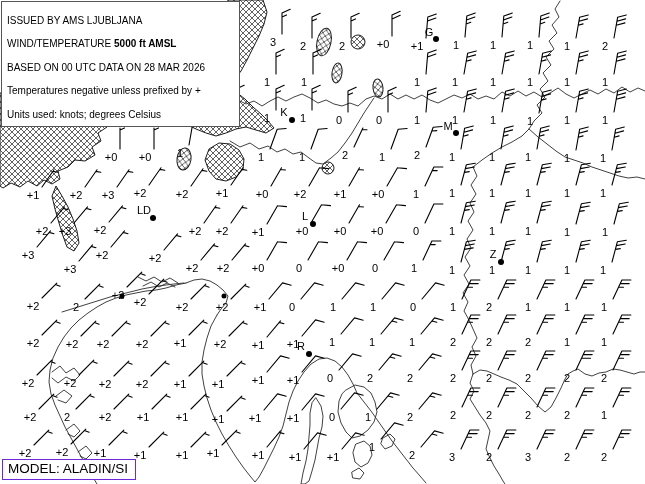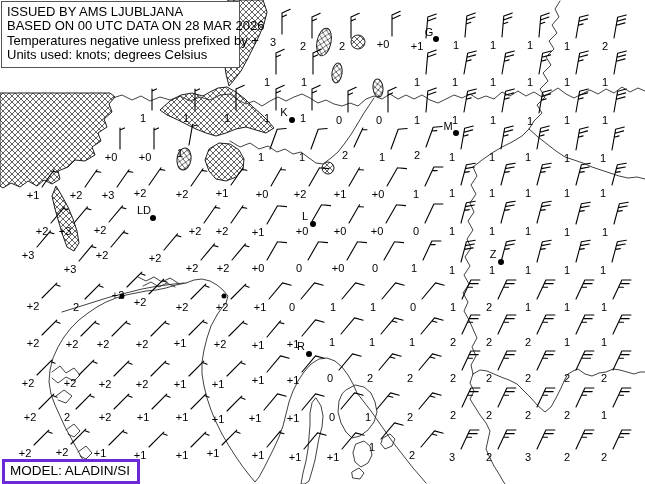--- a/index.html
+++ b/index.html
@@ -1,23 +1,23 @@
 <!DOCTYPE html>
 <html><head>
 <meta charset="utf-8">
 <style>
   html,body{margin:0;padding:0;background:#fff;}
   #stage{position:relative;width:645px;height:484px;background:#ffffff;overflow:hidden;
          font-family:"Liberation Sans", sans-serif;}
   #map-svg{position:absolute;left:0;top:0;}
   .info-box{position:absolute;left:1px;top:1px;width:227px;background:#ffffff;
             border:1px solid #555;padding:3px 5px 4px 5px;z-index:5;}
-  .info-box .ln{font-size:13px;line-height:14.4px;color:#000;white-space:nowrap;}
+  .info-box .ln{font-size:10px;line-height:14.4px;color:#000;white-space:nowrap;margin-top:9px;}
   .info-box .b{font-weight:bold;}
-  .model-box{position:absolute;left:2px;top:459px;background:#ffffff;border:3px solid #6d28d9;
+  .model-box{position:absolute;left:2px;top:459px;background:#ffffff;border:1px solid #6d28d9;
              padding:1px 7px 3px 5px;z-index:5;font-size:13.5px;color:#000;}
   text{font-family:"Liberation Sans", sans-serif;}
 </style>
 </head>
 <body>
 
 <div id="stage">
 
   <svg id="map-svg" width="645" height="484" viewBox="0 0 645 484">
     <defs>
@@ -423,20 +423,21 @@
         <circle cx="501" cy="262" r="3" fill="#000000"></circle>
         <text x="301" y="350" font-size="11" fill="#000000" text-anchor="middle">R</text>
         <circle cx="309" cy="354" r="3" fill="#000000"></circle>
         <circle cx="122" cy="296" r="2.5" fill="#000000"></circle>
         <circle cx="224" cy="296" r="2.5" fill="#000000"></circle>
       </g>
   </svg>
 
   <div class="info-box">
     <div class="ln"><span>ISSUED BY AMS LJUBLJANA</span><span class="b"></span></div>
+    <div class="ln"><span>WIND/TEMPERATURE </span><span class="b">5000 ft AMSL</span></div>
     <div class="ln"><span>BASED ON 00 UTC DATA ON 28 MAR 2026</span><span class="b"></span></div>
     <div class="ln"><span>Temperatures negative unless prefixed by +</span><span class="b"></span></div>
     <div class="ln"><span>Units used: knots; degrees Celsius</span><span class="b"></span></div>
   </div>
 
   <div class="model-box">
     <span>MODEL: ALADIN/SI</span>
   </div>
 </div>
 

